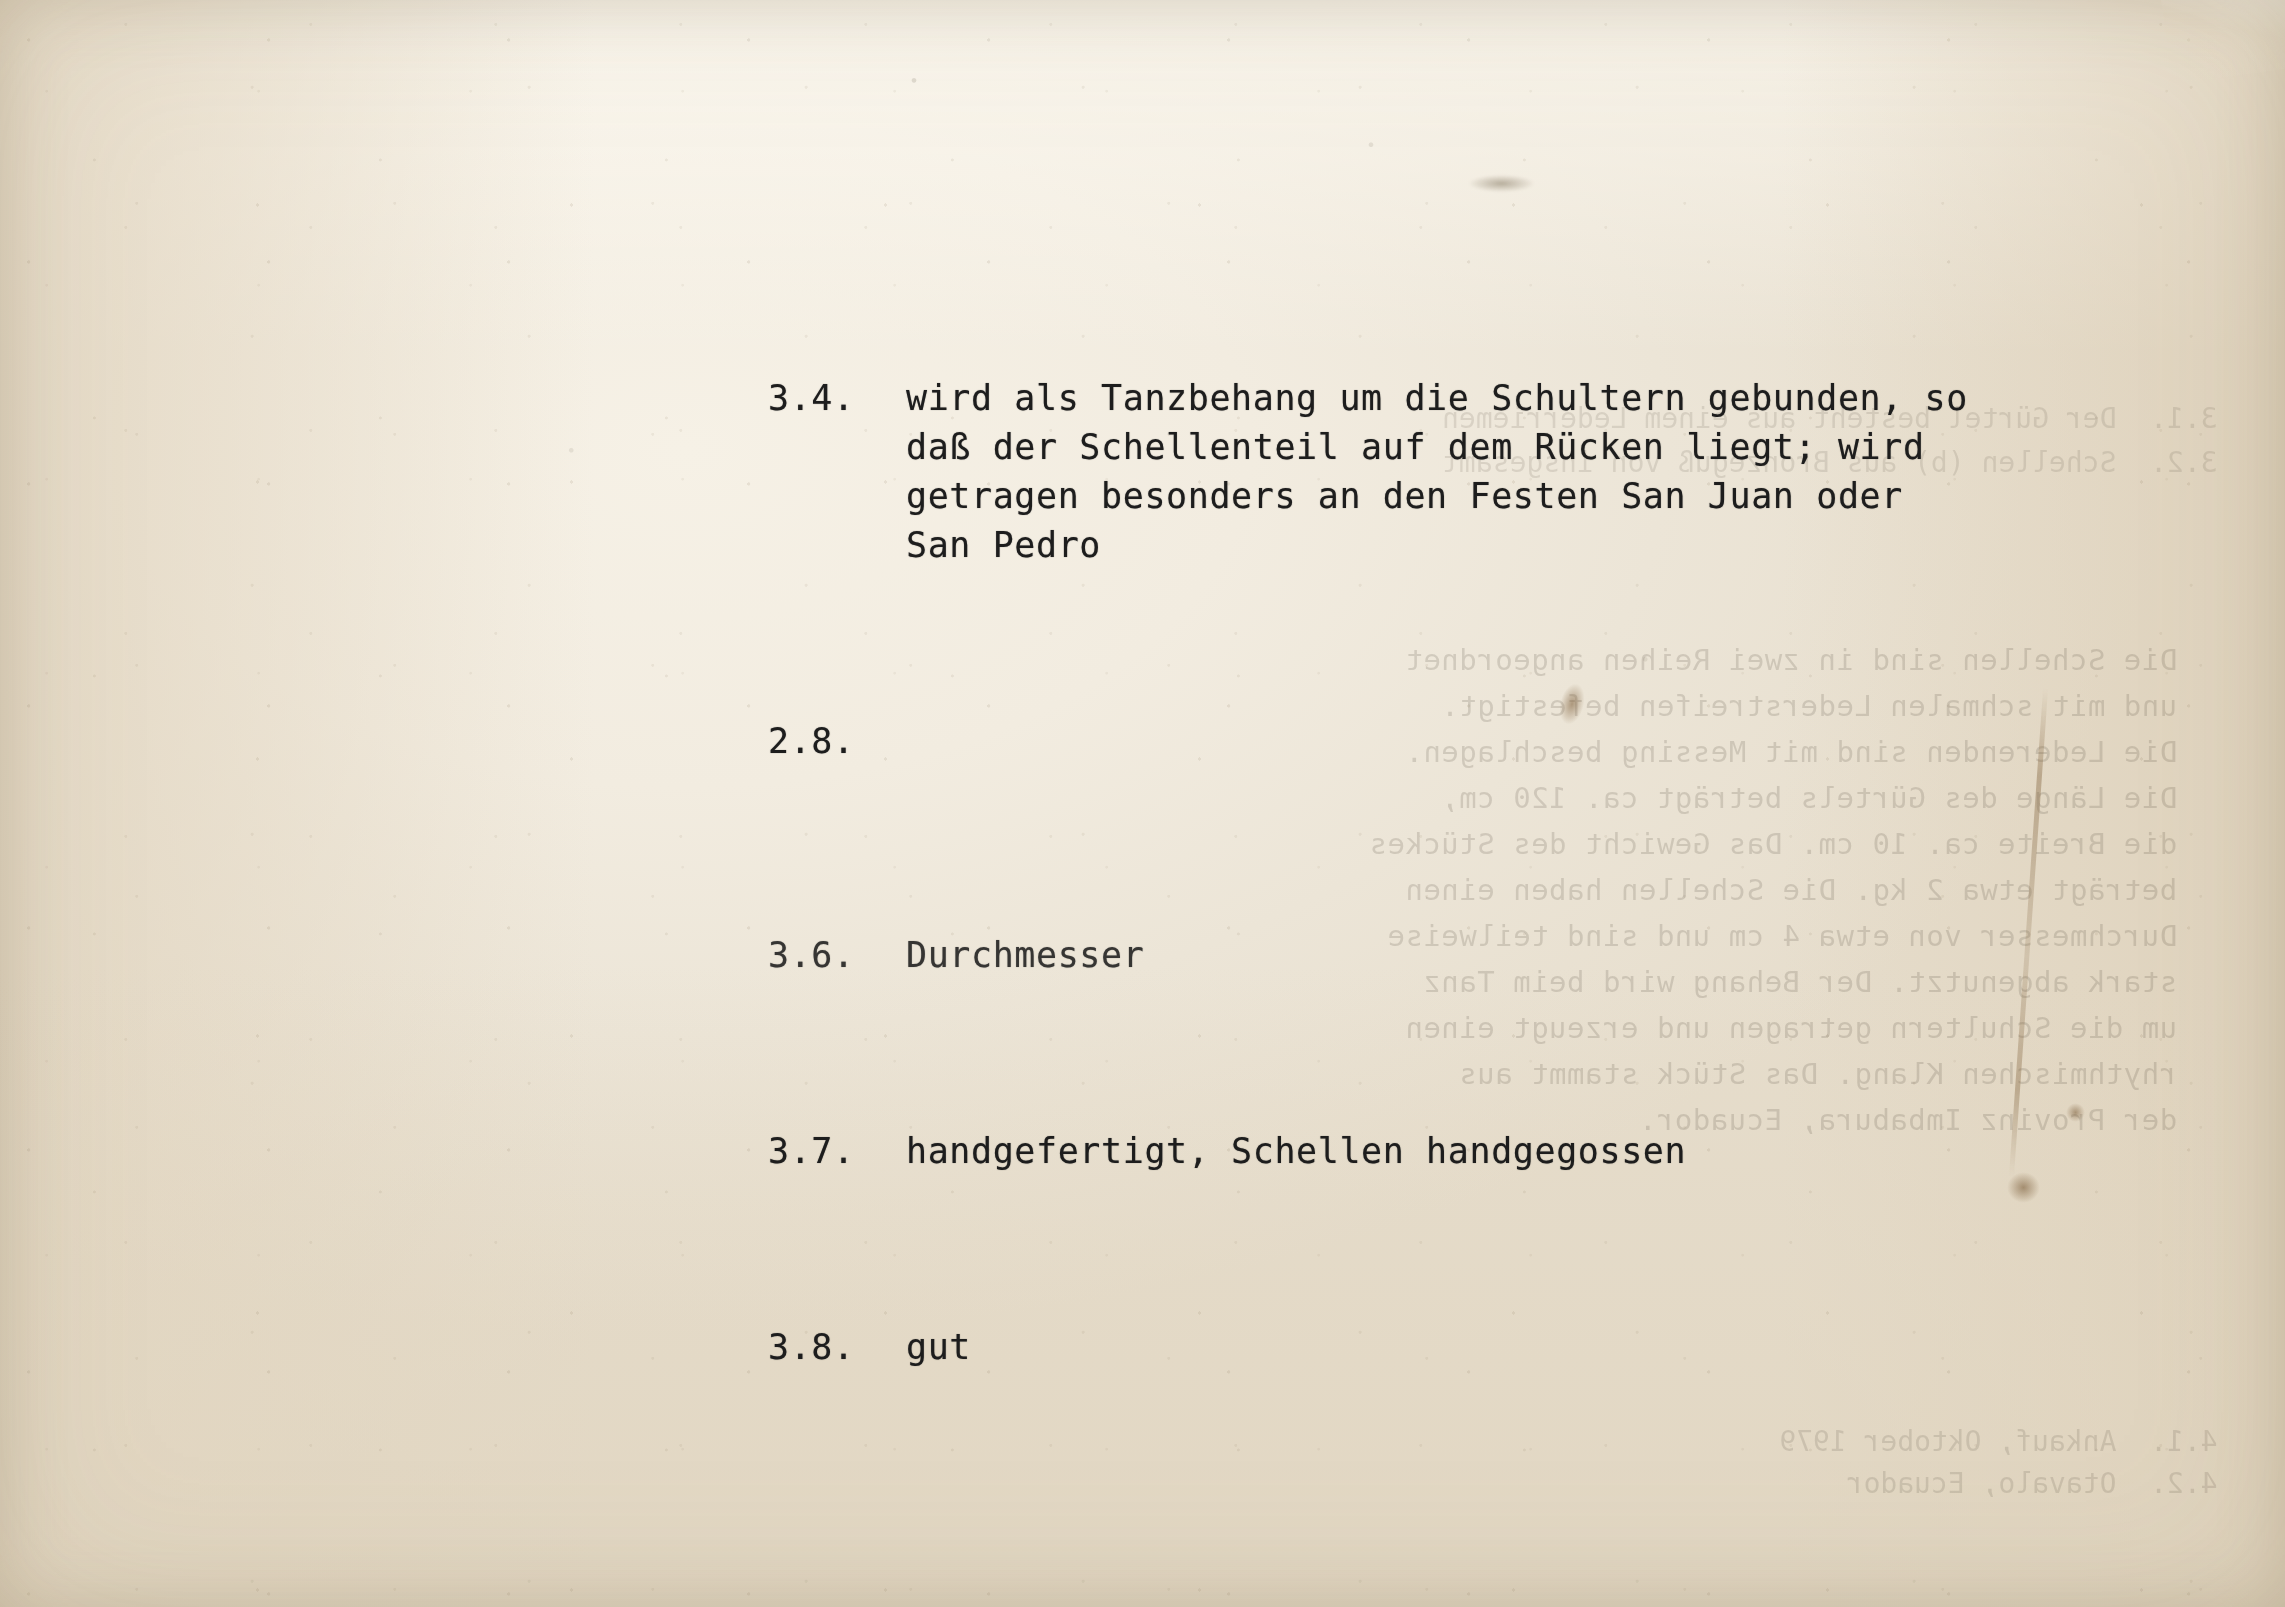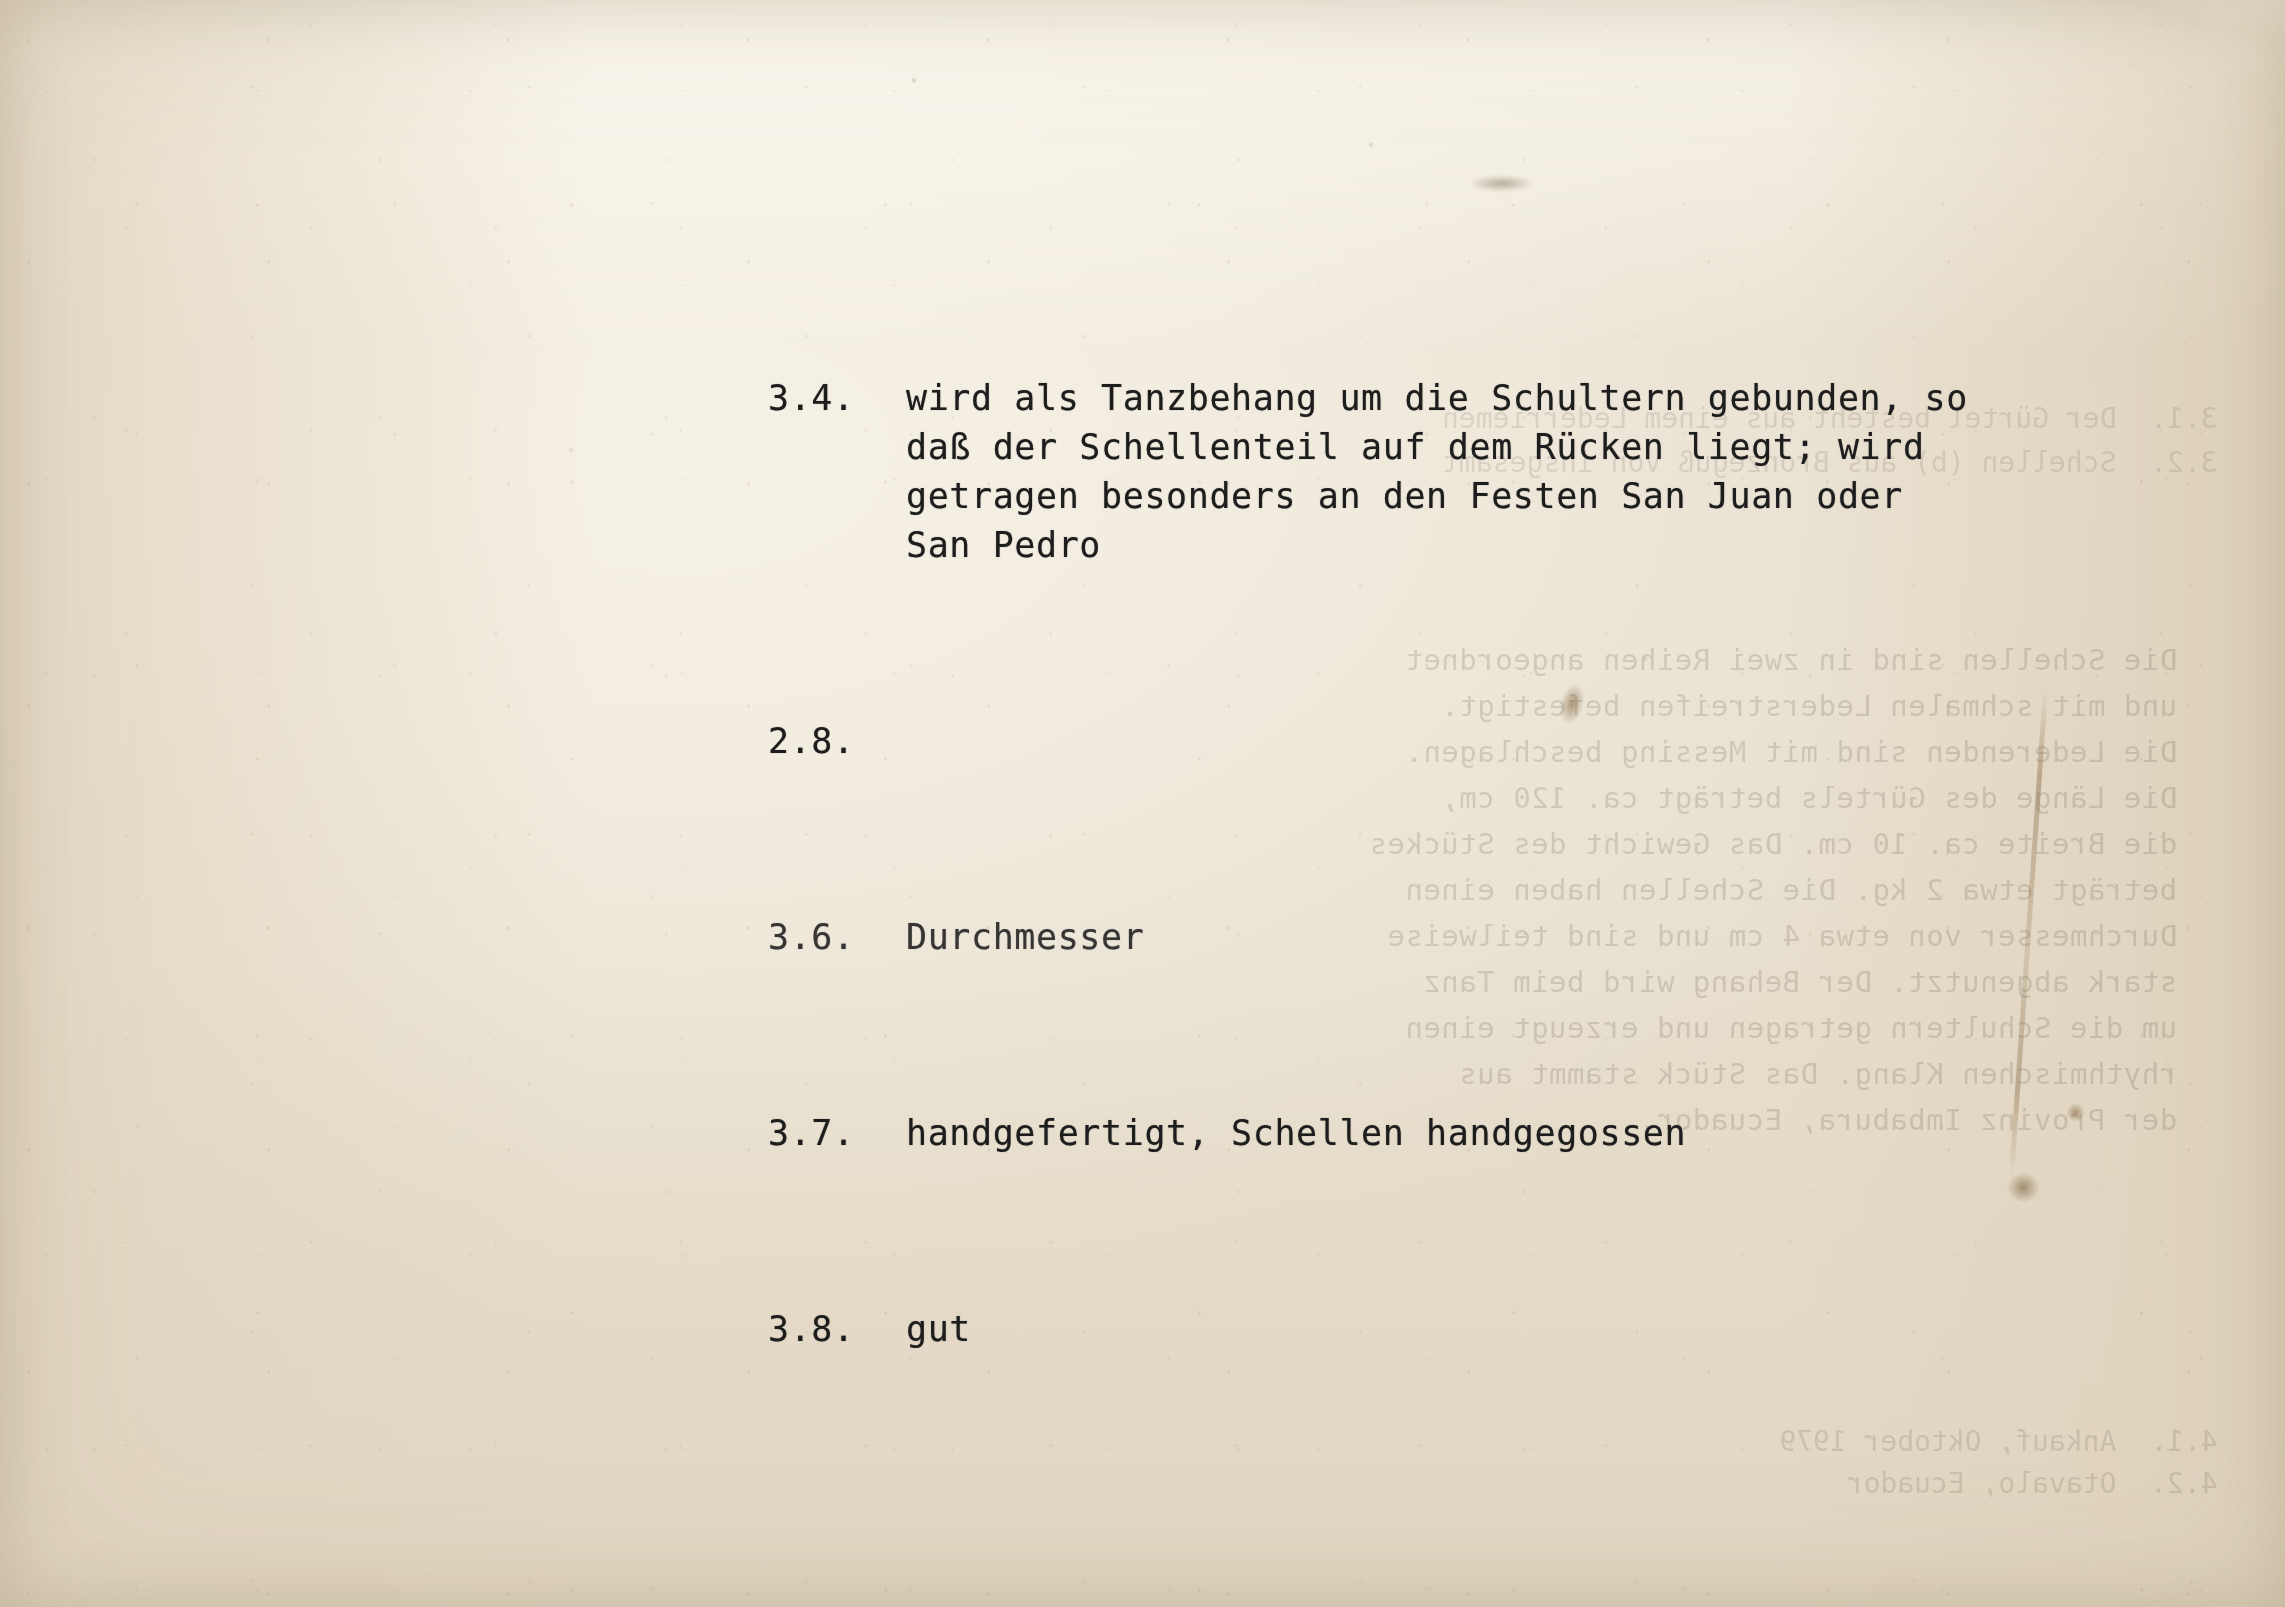--- a/index.html
+++ b/index.html
@@ -178,20 +178,21 @@
     width: 138px;
   }
 
   .body {
     flex: 1 1 auto;
     white-space: pre-wrap;
   }
 
   .softer {
     opacity: .88;
+    margin-top: 18px;
   }
 
   
   .stain {
     position: absolute;
     pointer-events: none;
     border-radius: 50%;
   }
   .stain-a {
     left: 1560px; top: 683px;

